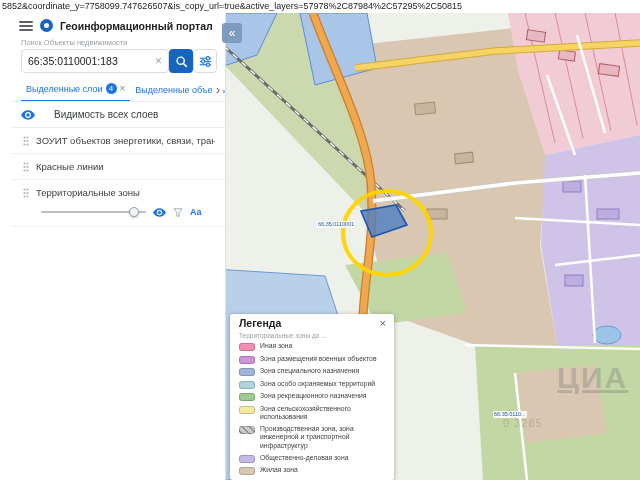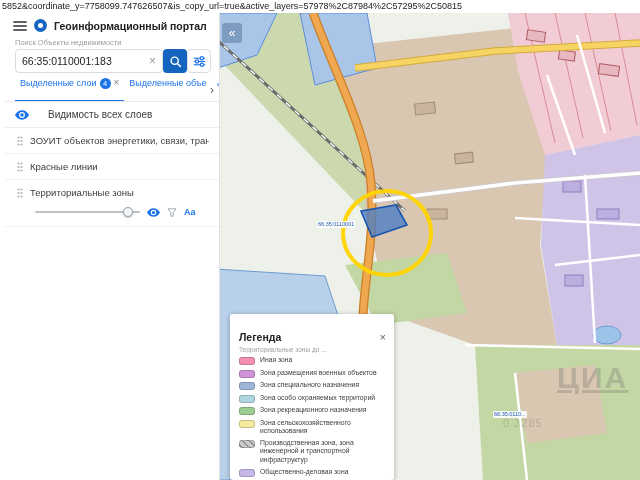--- a/index.html
+++ b/index.html
@@ -4,40 +4,40 @@
 <style>
   * { margin:0; padding:0; box-sizing:border-box; }
   html,body { width:640px; height:480px; font-family:"Liberation Sans", sans-serif; background:#fff; overflow:hidden; }
   #app { position:relative; width:640px; height:480px; background:#fff; }
 
   
   .url-bar { position:absolute; left:0; top:0; width:640px; height:13px; background:#fff;
     font-size:9px; color:#1a1a1a; white-space:nowrap; overflow:hidden; padding-left:2px; line-height:13px; }
 
   
-  .sidebar { position:absolute; left:5px; top:13px; width:215px; height:467px; background:#fff;
+  .sidebar { position:absolute; left:11px; top:13px; width:215px; height:467px; background:#fff;
     border-right:1px solid #e0e0e0; z-index:5; }
   .hdr { display:flex; align-items:center; gap:7px; padding:6px 8px 4px 8px; }
   .hamburger { width:14px; height:10px; display:flex; flex-direction:column; justify-content:space-between; cursor:pointer; }
   .hamburger span { display:block; height:2px; background:#5f6368; border-radius:1px; }
   .logo-dot { width:13px; height:13px; border-radius:50%; background:#1565c0; position:relative; flex:none; }
   .logo-dot::after { content:""; position:absolute; left:4px; top:4px; width:5px; height:5px; border-radius:50%; background:#fff; }
   .app-title { font-size:10.5px; color:#202124; font-weight:bold; white-space:nowrap; }
 
   .search-label { font-size:7.5px; color:#9aa0a6; padding:2px 10px 1px 10px; white-space:nowrap; overflow:hidden; }
   .search-row { display:flex; align-items:flex-end; padding:1px 8px 5px 10px; }
   .search-box { flex:1; display:flex; align-items:center; border:1px solid #dadce0; border-radius:4px; height:24px; padding:0 4px 0 6px; min-width:0; }
   .search-box input { border:none; outline:none; font-size:10.5px; color:#202124; width:100%; font-family:"Liberation Sans", sans-serif; }
   .clear-x { color:#9aa0a6; font-size:12px; cursor:pointer; padding:0 2px; line-height:1; }
   .icon-btn { width:24px; height:24px; border-radius:4px; display:flex; align-items:center; justify-content:center; cursor:pointer; flex:none; }
   .icon-btn.primary { background:#1565c0; }
   .icon-btn.outline { background:#fff; border:1px solid #dadce0; }
 
   .tabs { display:flex; align-items:center; border-bottom:1px solid #e8eaed; padding:0 2px 0 10px; height:24px; white-space:nowrap; overflow:hidden; position:relative; }
-  .tab { display:flex; align-items:flex-start; gap:3px; font-size:9px; color:#1a73e8; height:24px; padding:0 5px; cursor:pointer; flex:none; }
+  .tab { display:flex; align-items:center; gap:3px; font-size:9px; color:#1a73e8; height:24px; padding:0 5px; cursor:pointer; flex:none; }
   .tab.active { border-bottom:2px solid #1a73e8; }
   .badge { background:#1a73e8; color:#fff; border-radius:50%; width:11px; height:11px; font-size:7.5px; display:flex; align-items:center; justify-content:center; }
   .tab-x { color:#80868b; font-size:10px; line-height:1; }
   .tabs-more { position:absolute; right:2px; top:0; height:24px; display:flex; align-items:center; background:#fff; padding:0 3px; color:#5f6368; font-size:12px; cursor:pointer; }
 
   .vis-row { display:flex; align-items:center; gap:19px; padding:7px 10px; border-bottom:1px solid #eceff1; }
   .vis-row .txt { font-size:10px; color:#3c4043; }
   .eye { color:#1a73e8; display:flex; }
 
   .layer-row { display:flex; align-items:center; gap:7px; padding:7px 10px 7px 12px; border-bottom:1px solid #f0f1f2; }
@@ -56,21 +56,21 @@
   .map svg.base { position:absolute; left:0; top:0; }
   .collapse-btn { position:absolute; left:7px; top:10px; width:20px; height:20px; background:#7e9cc0; color:#fff;
     border-radius:3px; font-size:12px; display:flex; align-items:center; justify-content:center; cursor:pointer; z-index:6; }
   .map-label { position:absolute; background:rgba(255,255,255,.9); color:#1a56b0; font-size:5.5px; line-height:1.2;
     padding:0 1px; border-radius:1px; white-space:nowrap; z-index:4; }
   .wm1 { position:absolute; font-size:30px; font-weight:bold; color:rgba(110,110,110,.30); z-index:3; letter-spacing:2px; }
   .wm2 { position:absolute; font-size:11px; font-weight:normal; color:rgba(110,110,110,.30); z-index:3; letter-spacing:1px; }
 
   
   .legend { position:absolute; left:15px; top:301px; width:164px; height:166px; background:#fff; border-radius:3px;
-    box-shadow:0 1px 5px rgba(0,0,0,.3); z-index:7; padding:17px 8px 6px 9px; overflow:hidden; }
+    box-shadow:0 1px 5px rgba(0,0,0,.3); z-index:7; padding:3px 8px 6px 9px; overflow:hidden; }
   .legend-hd { display:flex; align-items:center; justify-content:space-between; }
   .legend-title { font-size:10.5px; font-weight:bold; color:#202124; }
   .legend-x { color:#5f6368; font-size:11px; cursor:pointer; line-height:1; }
   .legend-sub { font-size:6.5px; color:#9aa0a6; margin:3px 0 3px 0; white-space:nowrap; overflow:hidden; }
   .legend-item { display:flex; align-items:flex-start; gap:5px; margin-bottom:3.5px; }
   .swatch { width:16px; height:8px; border-radius:3px; border:1px solid rgba(0,0,0,.18); flex:none; margin-top:1px; }
   .legend-item .lt { font-size:6.8px; color:#3c4043; line-height:1.25; }
 </style>
 </head>
 <body>

